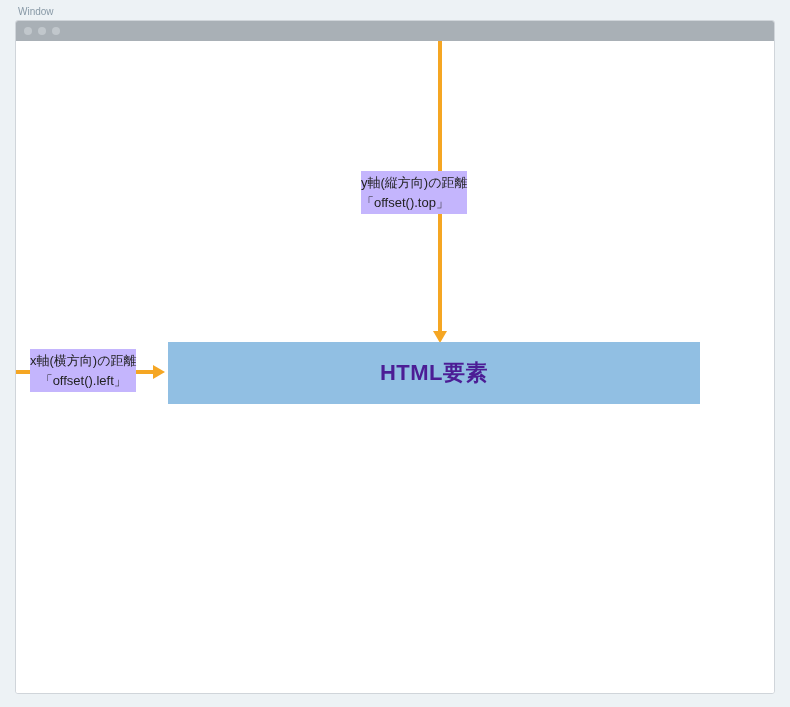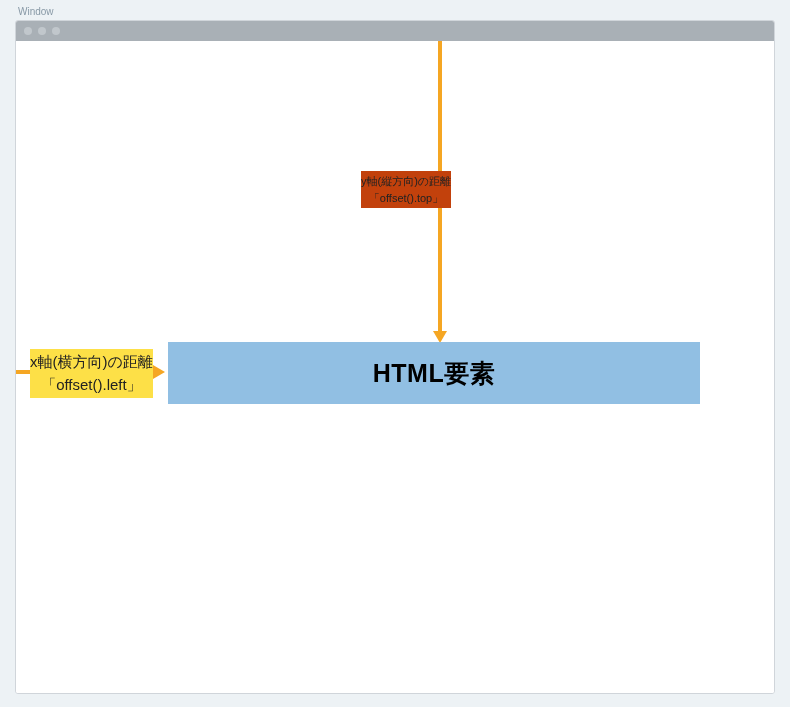--- a/index.html
+++ b/index.html
@@ -65,25 +65,25 @@
       width: 0;
       height: 0;
       border-left: 7px solid transparent;
       border-right: 7px solid transparent;
       border-top: 12px solid #f5a623;
     }
     .vertical-label {
       position: absolute;
       left: 345px;
       top: 130px;
-      font-size: 11px;
+      font-size: 13px;
       color: #222;
-      text-align: center;
+      text-align: left;
       line-height: 1.5;
-      background: #c2410c;
+      background: #c4b5fd;
       padding: 2px 0;
     }
     .vertical-label .line1 { display: block; }
     .vertical-label .line2 { display: block; }
     .horizontal-arrow {
       position: absolute;
       left: 0;
       top: 329px;
       width: 145px;
       height: 4px;
@@ -96,43 +96,43 @@
       width: 0;
       height: 0;
       border-top: 7px solid transparent;
       border-bottom: 7px solid transparent;
       border-left: 12px solid #f5a623;
     }
     .horizontal-label {
       position: absolute;
       left: 14px;
       top: 308px;
-      font-size: 15px;
+      font-size: 13px;
       color: #222;
       text-align: center;
       line-height: 1.5;
-      background: #fde047;
+      background: #c4b5fd;
       padding: 2px 0;
     }
     .horizontal-label .line1 { display: block; }
     .horizontal-label .line2 { display: block; text-align: center; }
     .element-box {
       position: absolute;
       left: 152px;
       top: 301px;
       width: 532px;
       height: 62px;
       background: #91bfe3;
       display: flex;
       align-items: center;
       justify-content: center;
     }
     .element-box-text {
-      color: #000000;
-      font-size: 25px;
+      color: #4c1d95;
+      font-size: 22px;
       font-weight: 700;
       letter-spacing: 0.5px;
     }
   </style>
 </head>
 <body>
 
 <div class="window-label">Window</div>
 
 <div class="browser-window">

